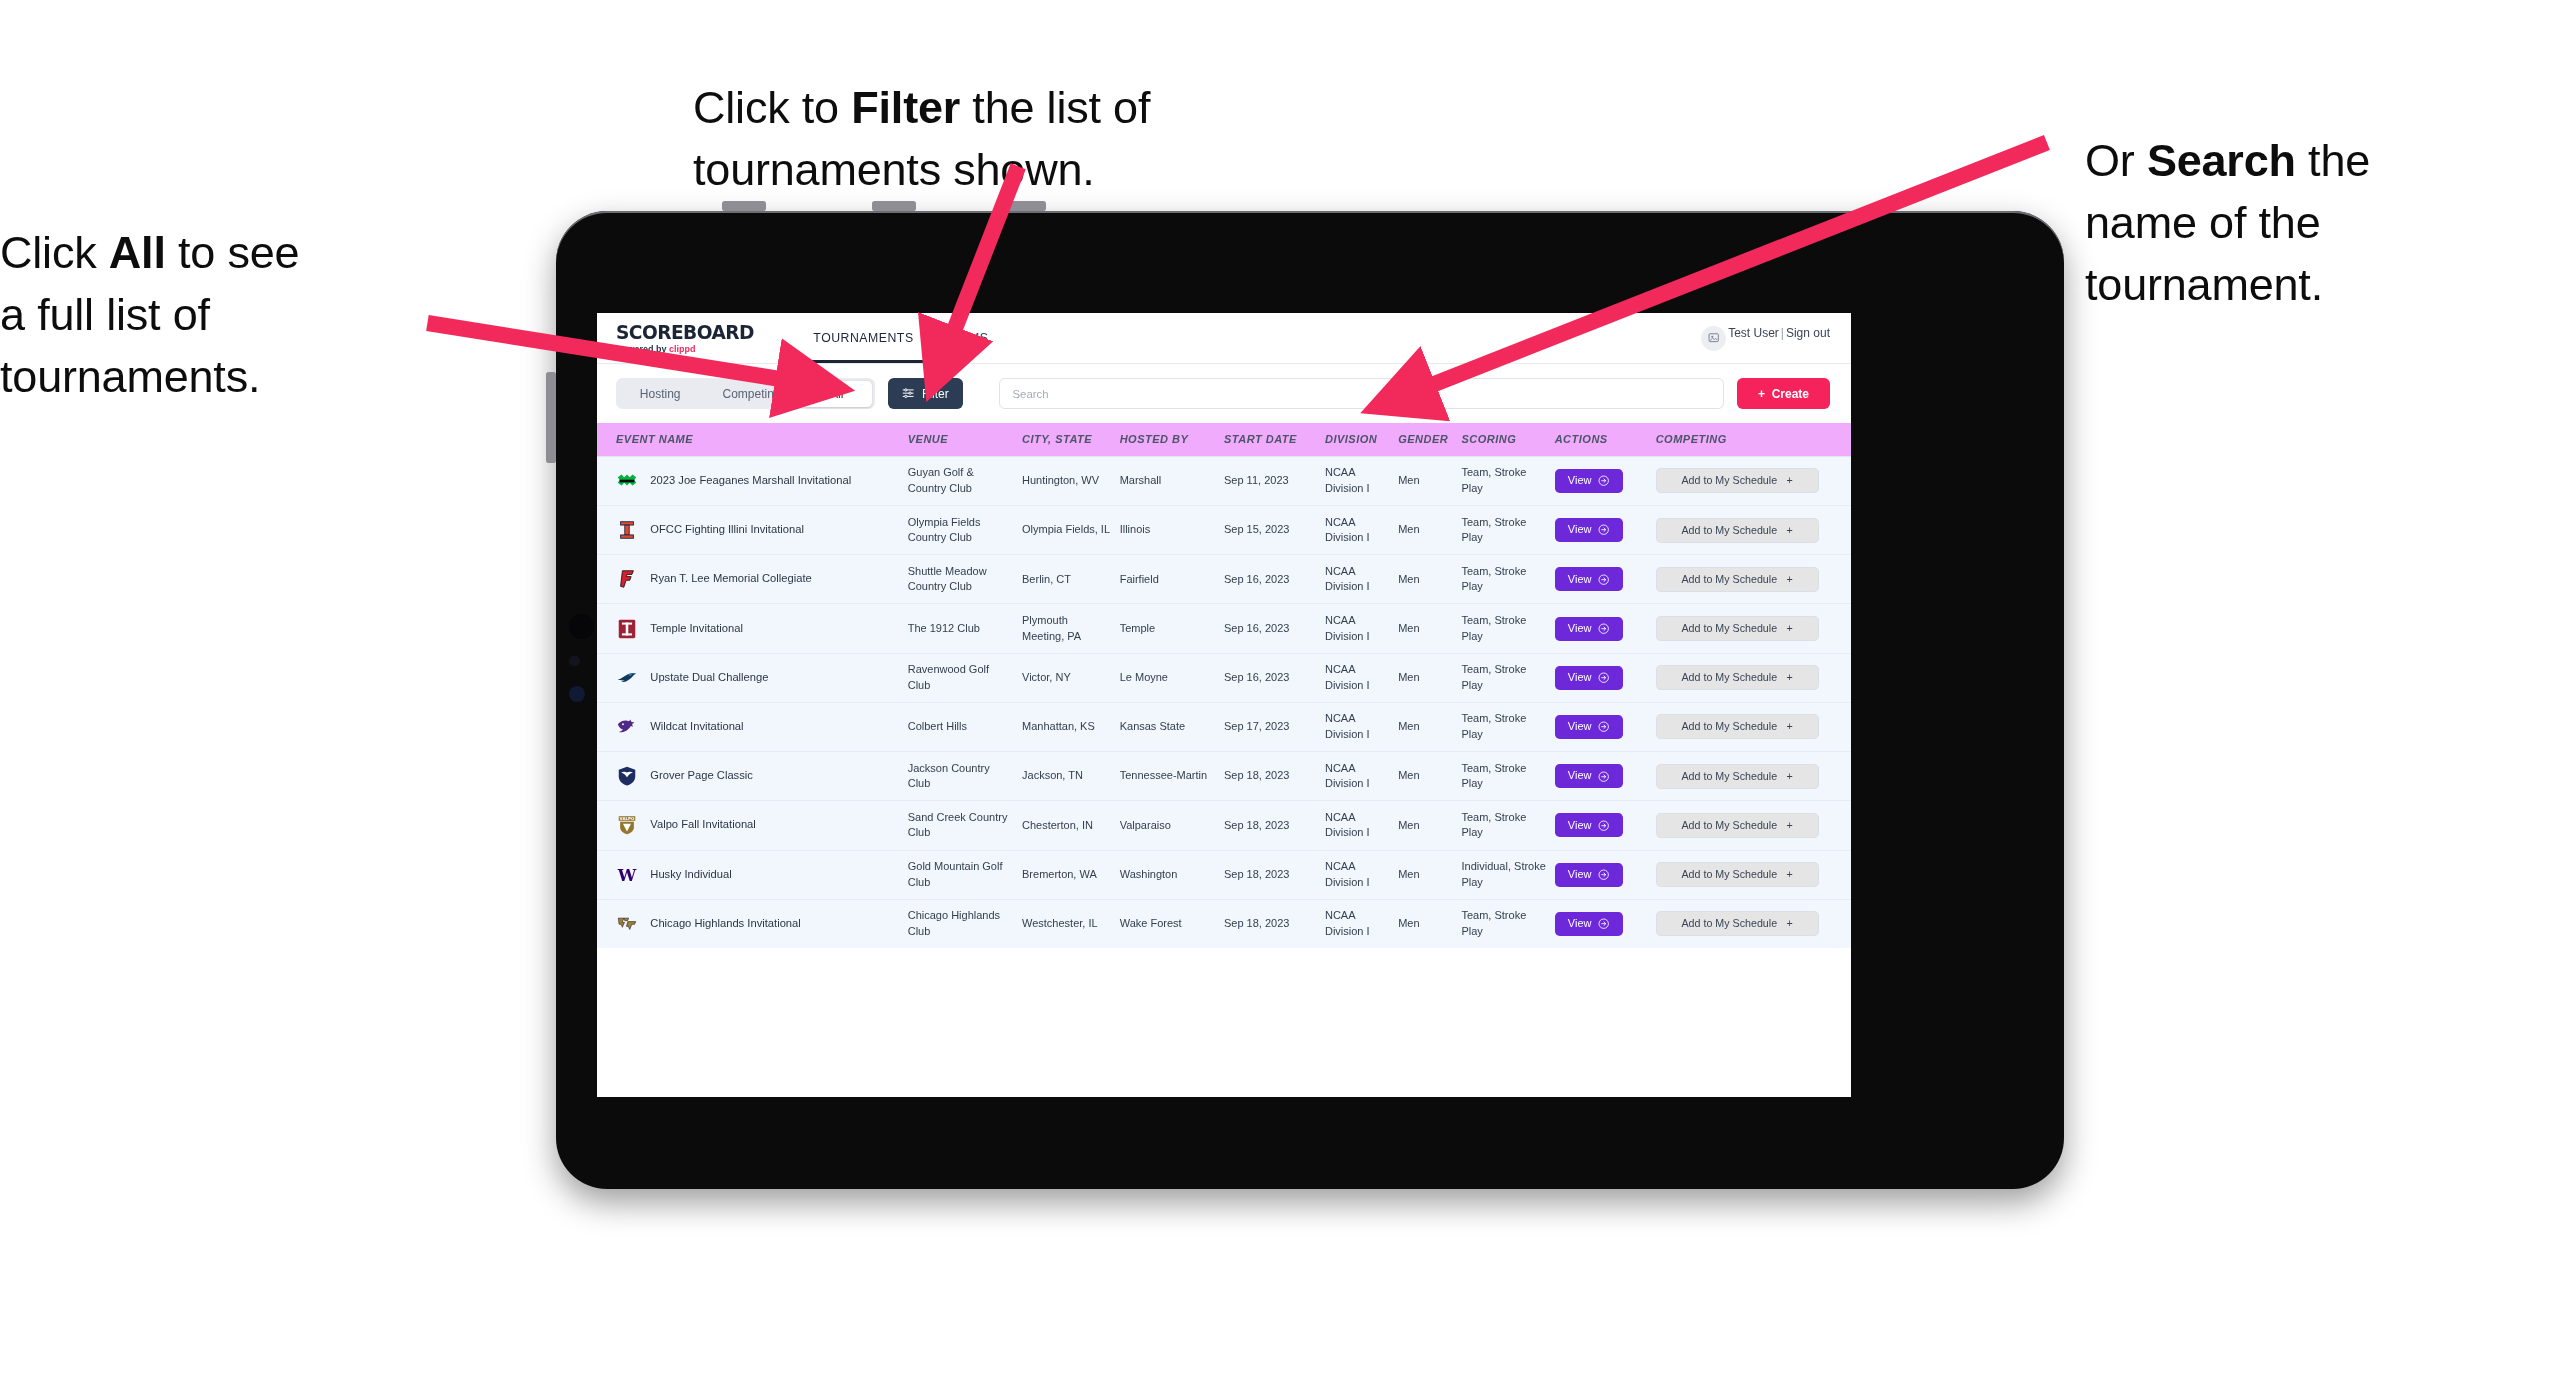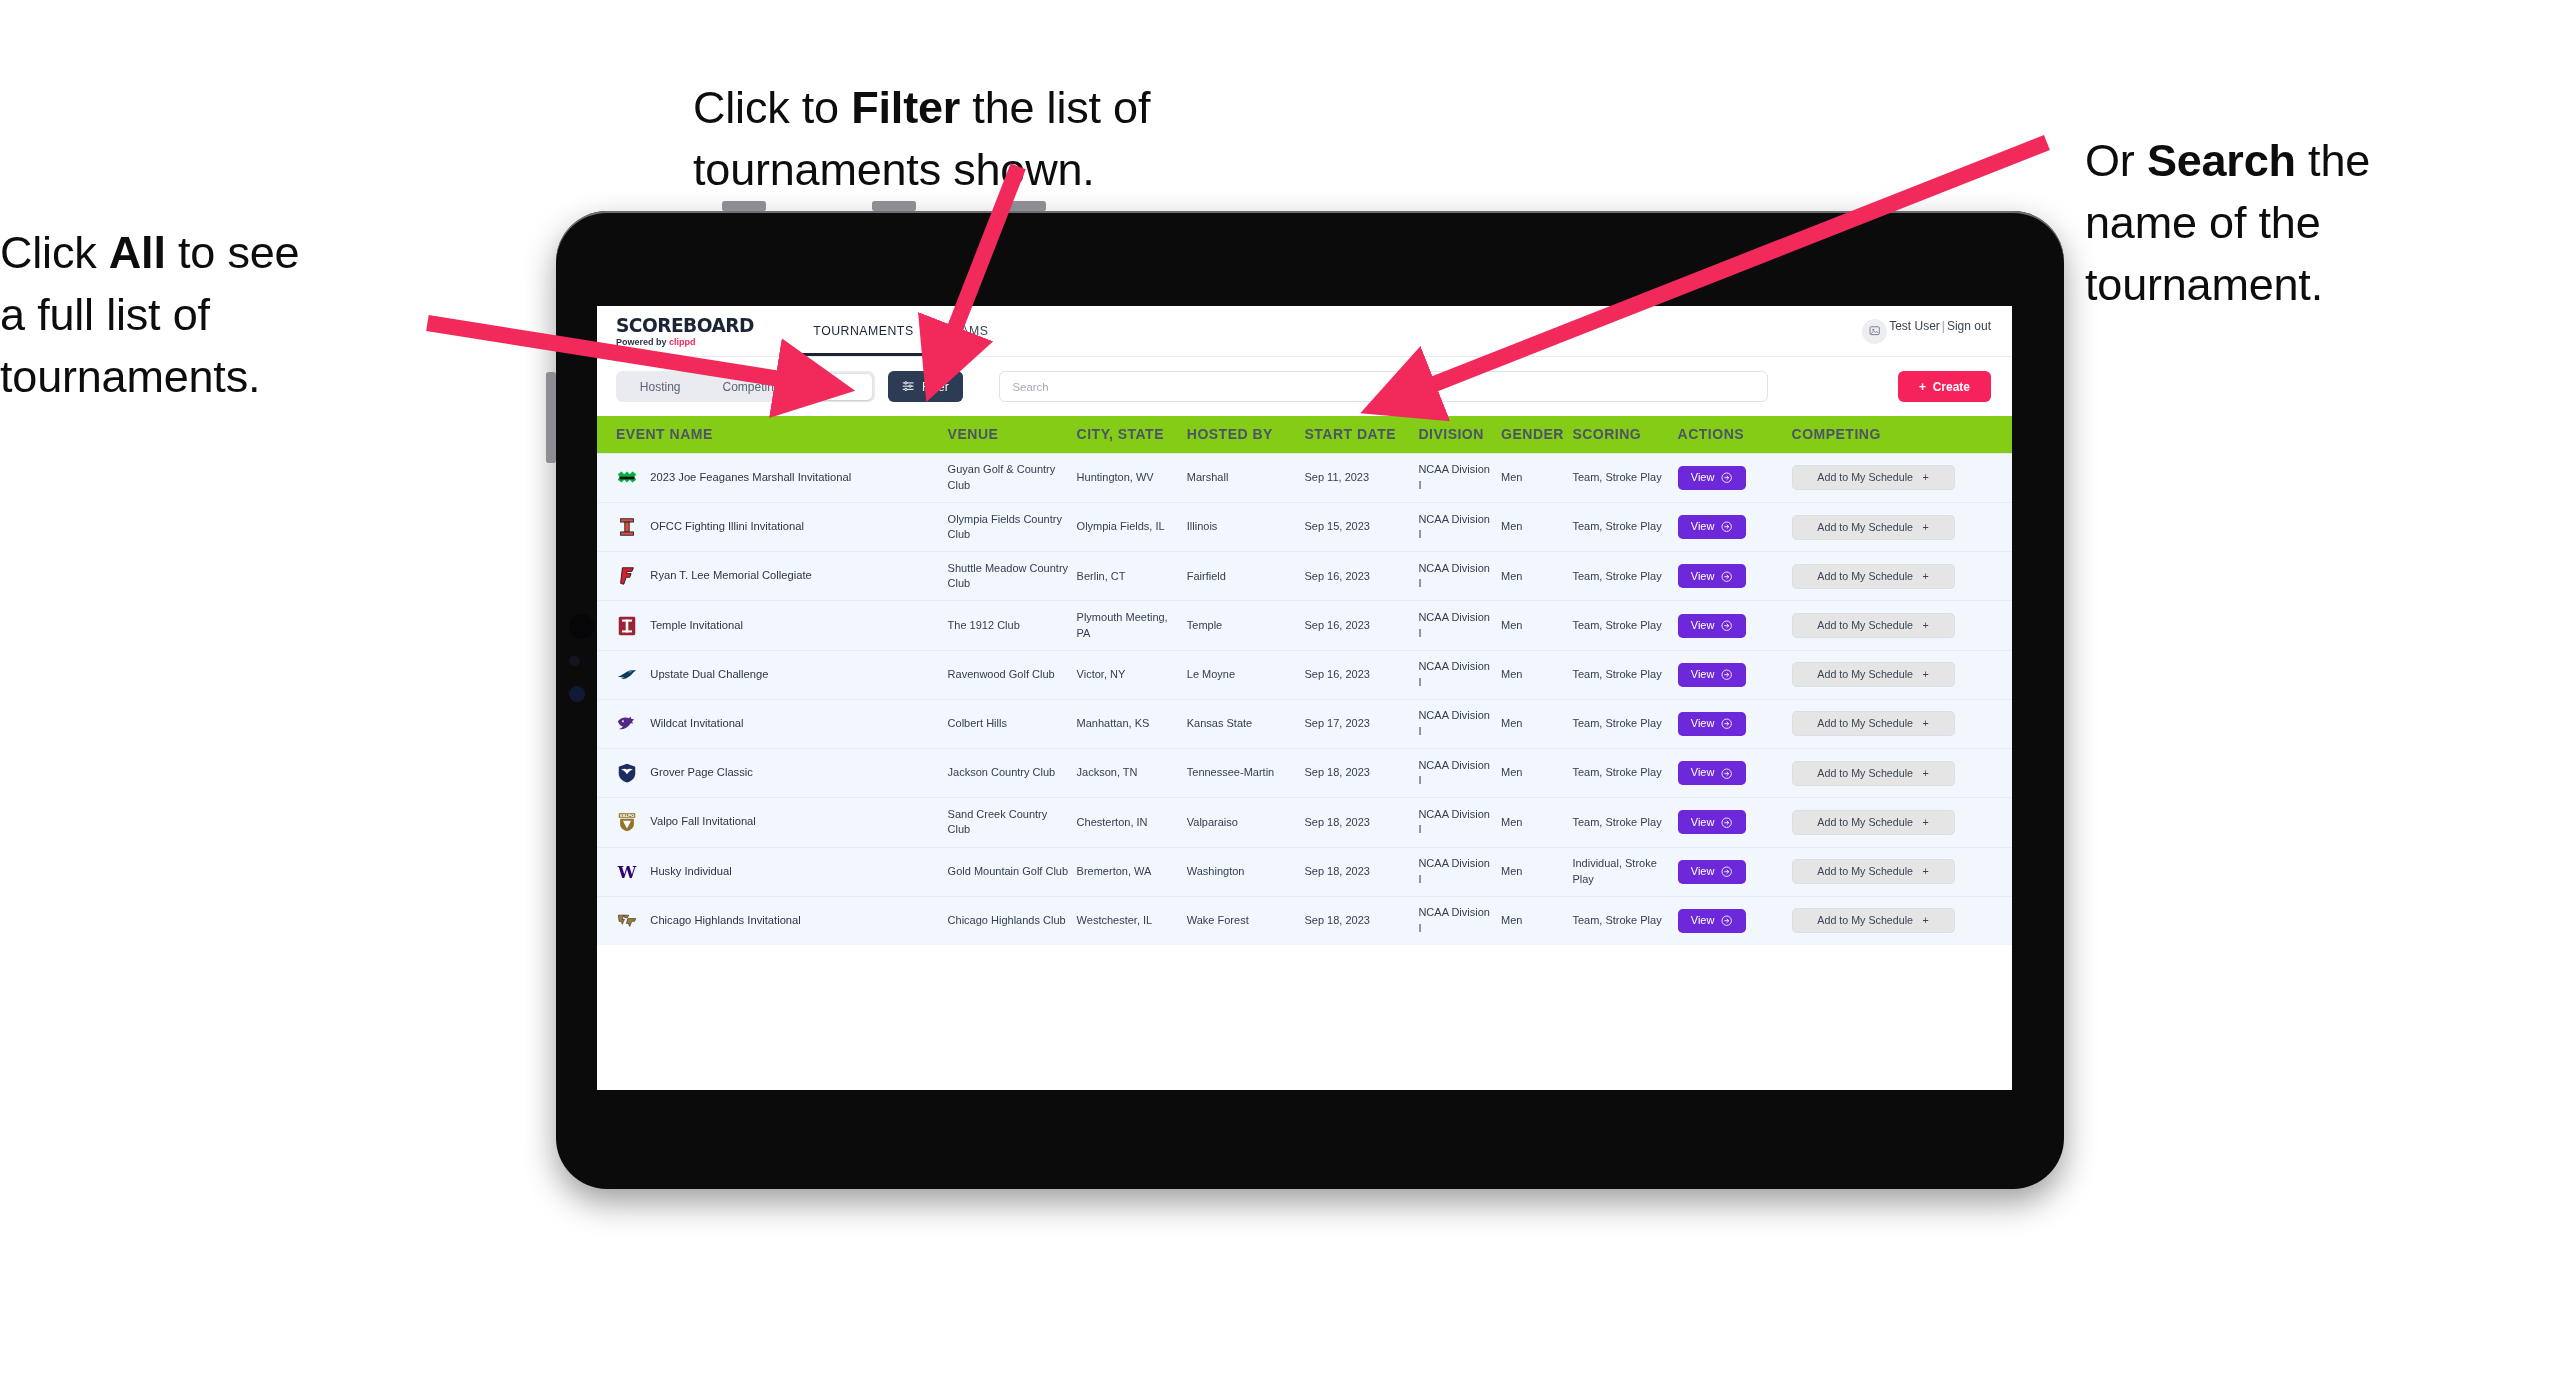--- a/index.html
+++ b/index.html
@@ -45,22 +45,22 @@
   .tab-btn.top3 { left: 446px; top:-10.4px; width: 44px; height: 10.4px; }
   .tab-btn.left1{ left:-10.4px; top: 161px; width: 10.4px; height: 91px; }
 
   .lens { position:absolute; left: 13.3px; background:#060608; border-radius:50%; }
   .lens.a { top: 403px; width: 25px; height: 25px; }
   .lens.b { top: 445px; width: 10.4px; height: 10.4px; background:#141420;}
   .lens.c { top: 475px; width: 16px; height: 16px; background:#101a35;}
 
   
   #screen {
-    position:absolute; left: 41px; top: 95px;
-    width: 1415px; height: 784px;
+    position:absolute; left: 41px; top: 102px;
+    width: 1254px; height: 784px;
     background: #ffffff; overflow: hidden;
     box-shadow: 0 0 0 0.9px rgba(0,0,0,.06);
   }
 
   
   .app-header {
     height: 51px; display:flex; align-items:center;
     background:#fff; border-bottom: 0.9px solid #e7e9ee;
     padding: 0 21px 0 19px; position:relative;
   }
@@ -125,23 +125,24 @@
 
   .create-btn {
     margin-left:auto; display:flex; align-items:center; gap:6.6px; justify-content:center;
     background:#f5225c; color:#fff; border-radius:5.7px; height:31px; width: 93px;
     font-size:12px; font-weight:600;
   }
 
   
   table { width:100%; border-collapse: collapse; table-layout: fixed; }
   thead th {
-    background:#84cc16; color:#4b5567; font-size:14px; letter-spacing:0.5px;
+    background:#f0abfc; color:#4b5567; font-size:11px; letter-spacing:0.5px;
     text-align:left; font-weight:600; padding: 10.4px 7.6px 10.4px 0; height:32px;
     border-bottom:0.9px solid #e3e6ec;
+    font-style:italic;
   }
   thead th:first-child { padding-left: 19px; }
   tbody td {
     background:#f2f6fd; font-size:11px; color:#35404f; vertical-align:middle;
     padding: 8.5px 7.6px 8.5px 0; border-bottom:0.9px solid #e6ebf4; line-height:1.42;
   }
   tbody td:first-child { padding-left: 19px; }
   tbody tr:last-child td { border-bottom: none; }
 
   .ev { display:flex; align-items:center; gap: 12.3px; }

